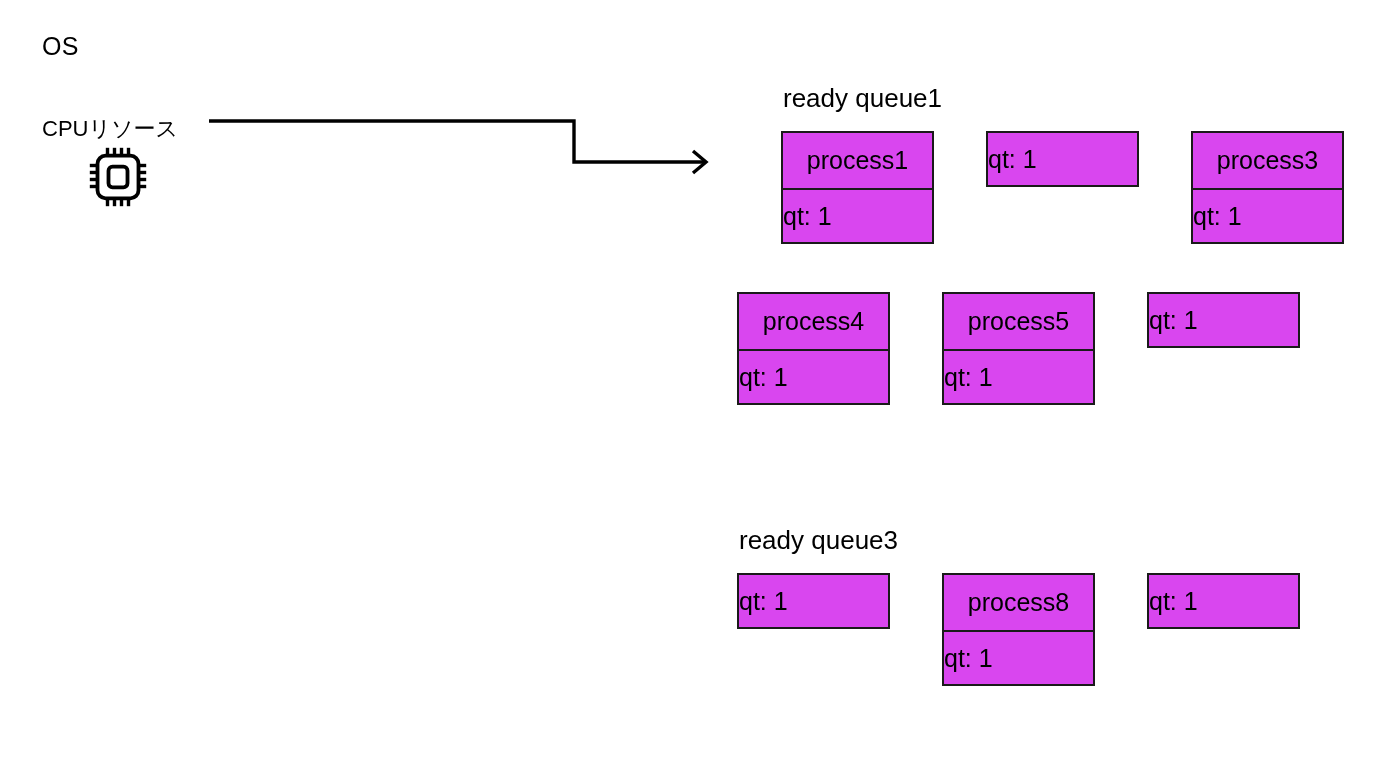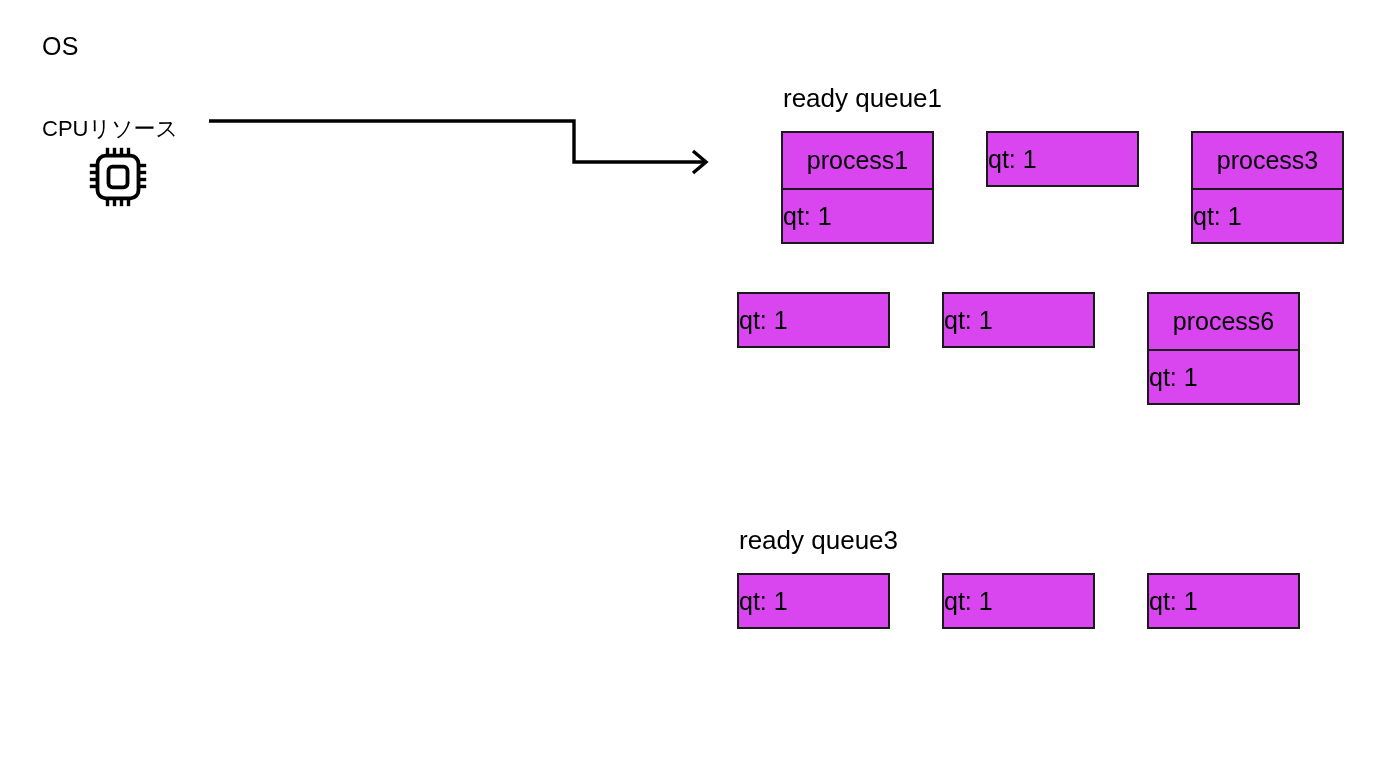--- a/index.html
+++ b/index.html
@@ -175,39 +175,41 @@
       <div class="process-card">
         <div class="process-name">process3</div>
         <div class="process-qt">qt: 1</div>
       </div>
     </div>
   </div>
 
   <div class="queue-block q2">
     <div class="queue-row">
       <div class="process-card">
-        <div class="process-qt">qt: 1</div>
-      </div>
-      <div class="process-card">
-        <div class="process-qt">qt: 1</div>
-      </div>
-      <div class="process-card">
-        <div class="process-name">process6</div>
+        <div class="process-name">process4</div>
+        <div class="process-qt">qt: 1</div>
+      </div>
+      <div class="process-card">
+        <div class="process-name">process5</div>
+        <div class="process-qt">qt: 1</div>
+      </div>
+      <div class="process-card">
         <div class="process-qt">qt: 1</div>
       </div>
     </div>
   </div>
 
   <div class="queue-block q3">
     <div class="queue-title">ready queue3</div>
     <div class="queue-row">
       <div class="process-card">
         <div class="process-qt">qt: 1</div>
       </div>
       <div class="process-card">
+        <div class="process-name">process8</div>
         <div class="process-qt">qt: 1</div>
       </div>
       <div class="process-card">
         <div class="process-qt">qt: 1</div>
       </div>
     </div>
   </div>
 
 </div>
 

